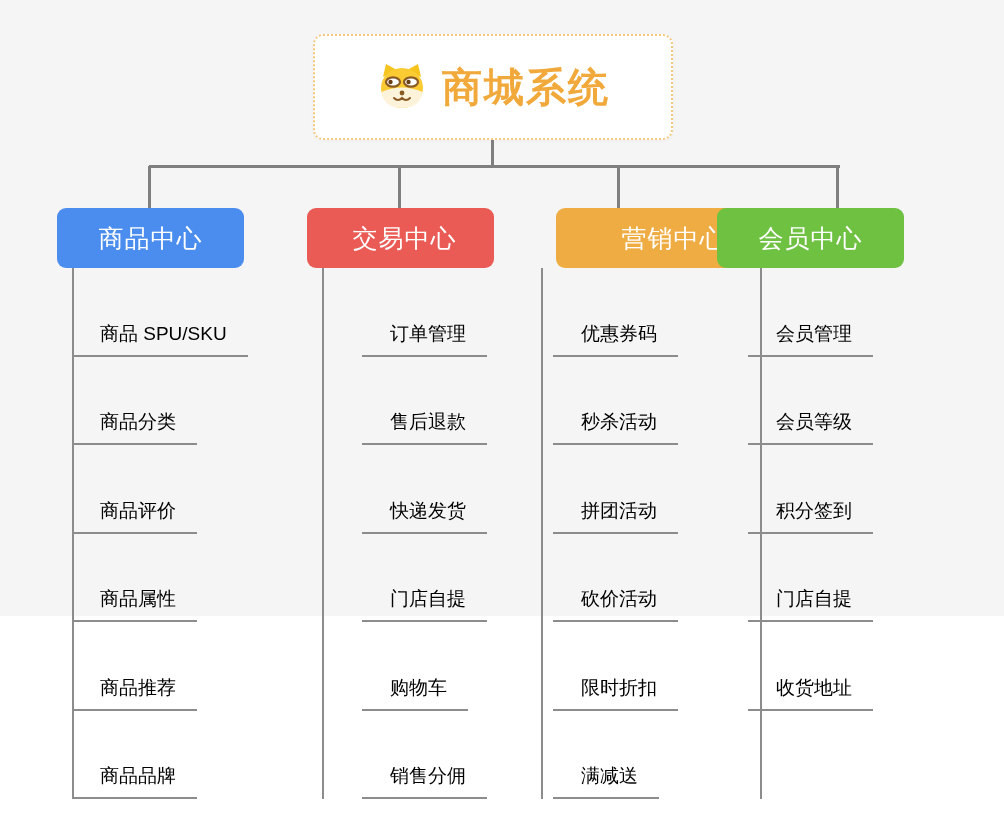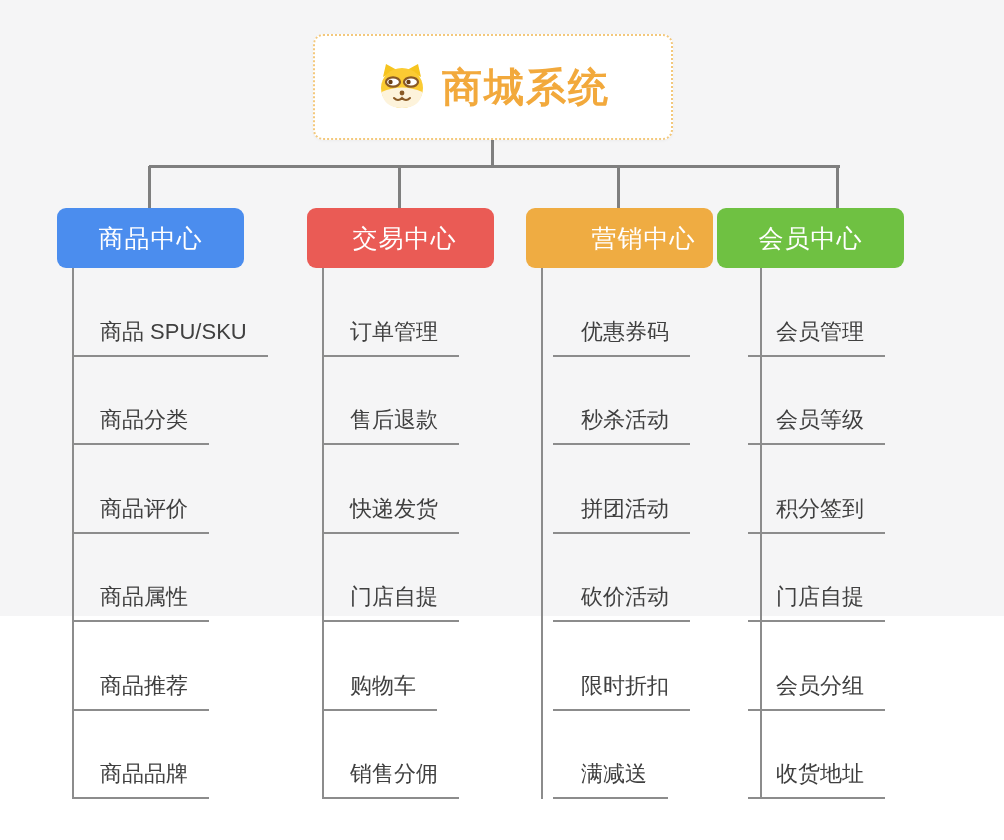--- a/index.html
+++ b/index.html
@@ -57,46 +57,46 @@
     align-items: center;
     justify-content: center;
     color: #FFFFFF;
     font-size: 25px;
     letter-spacing: 1px;
     z-index: 2;
     white-space: nowrap;
   }
   .bh-0 { left: 57px; }
   .bh-1 { left: 307px; }
-  .bh-2 { left: 526px; padding-left: 48px; }
+  .bh-2 { left: 556px; padding-left: 48px; }
   .bh-3 { left: 717px; }
 
   
   .trunk { position: absolute; top: 268px; width: 2px; height: 531px; z-index: 1; }
   .tr-0 { left: 72px; }
   .tr-1 { left: 322px; }
   .tr-2 { left: 541px; }
   .tr-3 { left: 760px; }
 
   
   .branch-column { position: absolute; top: 268px; z-index: 2; }
   .col-0 { left: 72px; }
-  .col-1 { left: 322px; }
+  .col-1 { left: 322px; padding-left: 40px; }
   .col-2 { left: 541px; margin-left: 12px; }
   .col-3 { left: 748px; }
 
   .leaf-row {
     height: 88.5px;
     display: flex;
     align-items: flex-end;
   }
   .leaf {
     display: inline-block;
-    font-size: 22px;
-    color: #404040;
+    font-size: 19px;
+    color: #000000;
     white-space: nowrap;
     padding: 0 21px 8px 28px;
     border-bottom: 2px solid #8C8C8C;
     cursor: default;
   }
 </style>
 </head>
 <body>
 
 <div class="canvas" style="background-color: rgb(245, 245, 246);">
@@ -213,20 +213,17 @@
     <div class="leaf-row">
         <span class="leaf">会员等级</span>
       </div>
     <div class="leaf-row">
         <span class="leaf">积分签到</span>
       </div>
     <div class="leaf-row">
         <span class="leaf">门店自提</span>
       </div>
     <div class="leaf-row">
-        <span class="leaf">会员分组</span>
-      </div>
-    <div class="leaf-row">
         <span class="leaf">收货地址</span>
       </div>
   </div>
 
 </div>
 
 </body></html>

